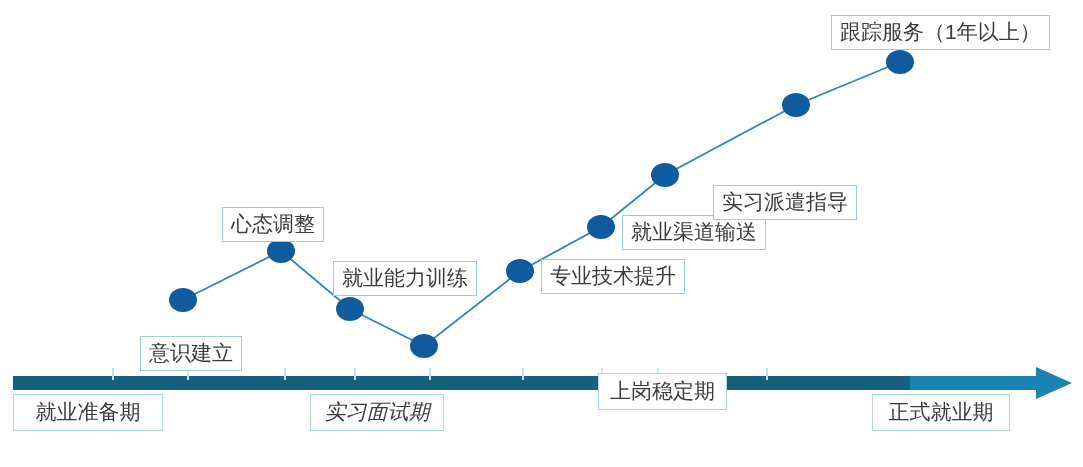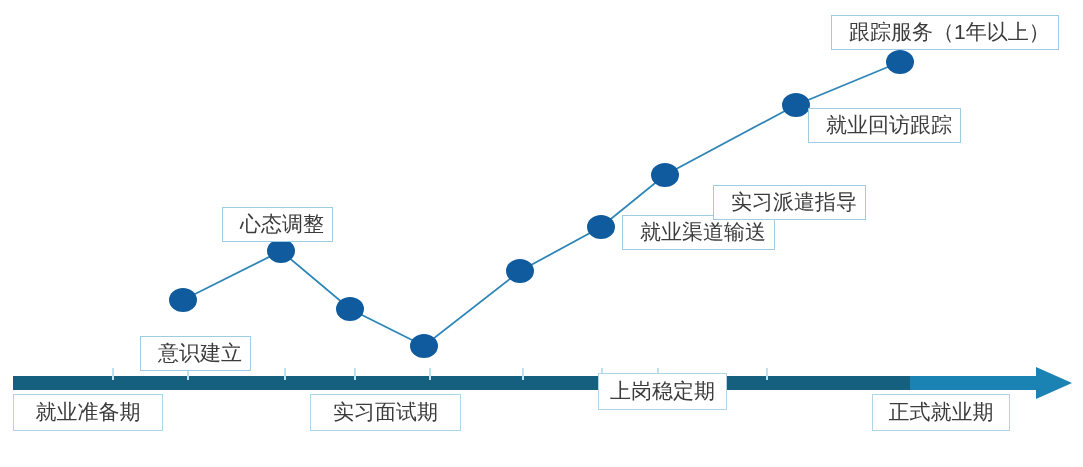--- a/index.html
+++ b/index.html
@@ -26,21 +26,21 @@
     height: 467px;
   }
   .point-label {
     position: absolute;
     box-sizing: border-box;
     background: #ffffff;
     border: 1px solid #9DCCE3;
     color: #3B3B3B;
     font-size: 21px;
     line-height: 1;
-    padding: 5px 8px 7px 17px;
+    padding: 5px 8px 7px 8px;
     white-space: nowrap;
     letter-spacing: 0px;
   }
   .period-label {
     position: absolute;
     box-sizing: border-box;
     background: #ffffff;
     border: 1px solid #AED6E8;
     color: #3B3B3B;
     font-size: 21px;
@@ -80,23 +80,24 @@
         <line x1="430" x2="430" y1="368" y2="380" stroke="#BFE2F0" stroke-width="2"></line>
         <line x1="523" x2="523" y1="368" y2="380" stroke="#BFE2F0" stroke-width="2"></line>
         <line x1="602" x2="602" y1="368" y2="380" stroke="#BFE2F0" stroke-width="2"></line>
         <line x1="658" x2="658" y1="368" y2="380" stroke="#BFE2F0" stroke-width="2"></line>
         <line x1="767" x2="767" y1="368" y2="380" stroke="#BFE2F0" stroke-width="2"></line>
       </g>
   </svg>
 
   <div class="point-label" style="left: 140px; top: 336px;">意识建立</div>
   <div class="point-label" style="left: 222px; top: 207px;">心态调整</div>
+  <div class="point-label" style="left: 333px; top: 261px;">就业能力训练</div>
+  <div class="point-label" style="left: 541px; top: 259px;">专业技术提升</div>
   <div class="point-label" style="left: 622px; top: 215px;">就业渠道输送</div>
   <div class="point-label" style="left: 713px; top: 161px; margin-top: 24px;">实习派遣指导</div>
-  <div class="point-label" style="left: 808px; top: 108px;">就业回访跟踪</div>
   <div class="point-label" style="left: 831px; top: 15px;">跟踪服务（1年以上）</div>
 
   <div class="period-label" style="left: 13px; top: 394px; width: 150px; text-align: center;">就业准备期</div>
-  <div class="period-label" style="left: 310px; top: 394px; width: 151px;">实习面试期</div>
+  <div class="period-label" style="left: 310px; top: 394px; width: 134px; font-style: italic;">实习面试期</div>
   <div class="period-label" style="left: 598px; top: 373px; width: 129px;">上岗稳定期</div>
   <div class="period-label" style="left: 872px; top: 394px; width: 138px;">正式就业期</div>
 
 </div>
 
 </body></html>

